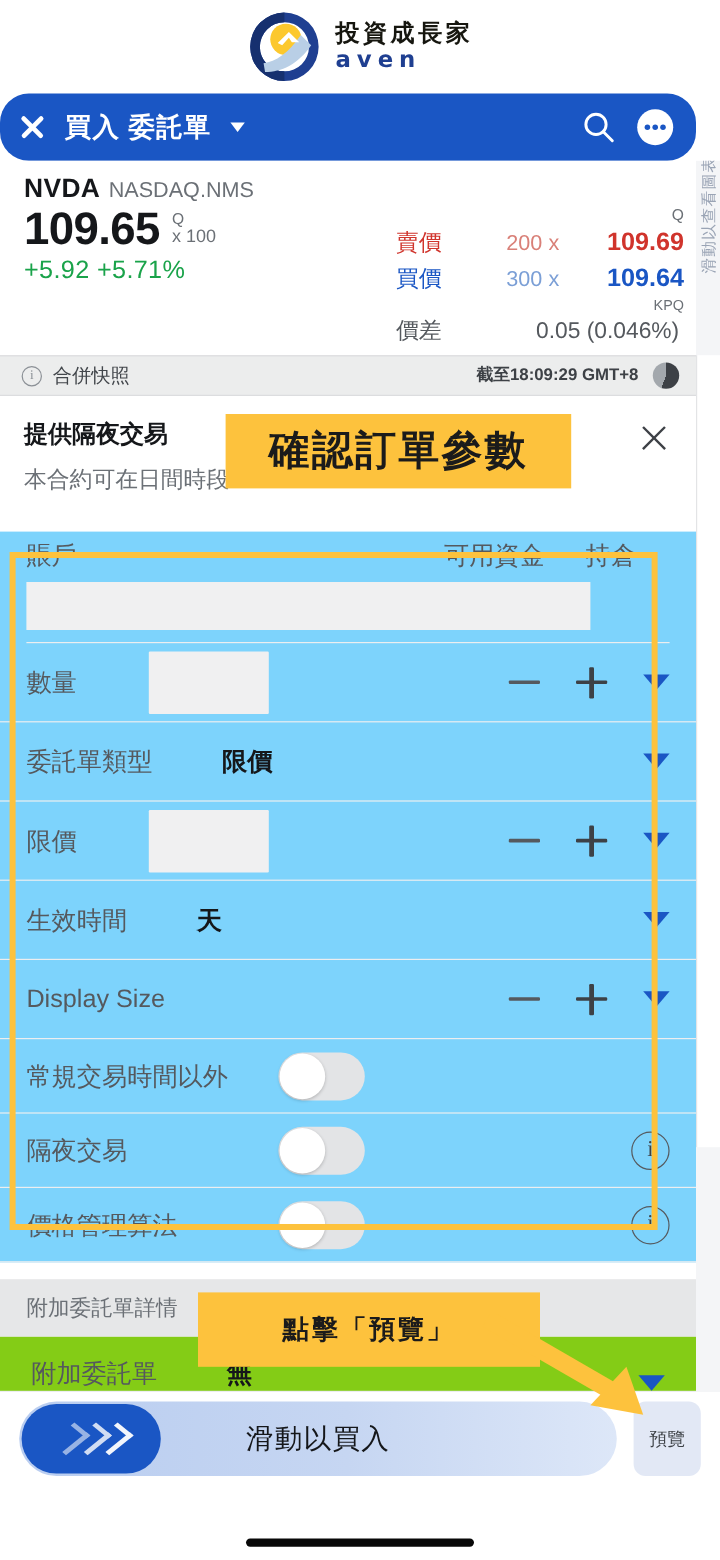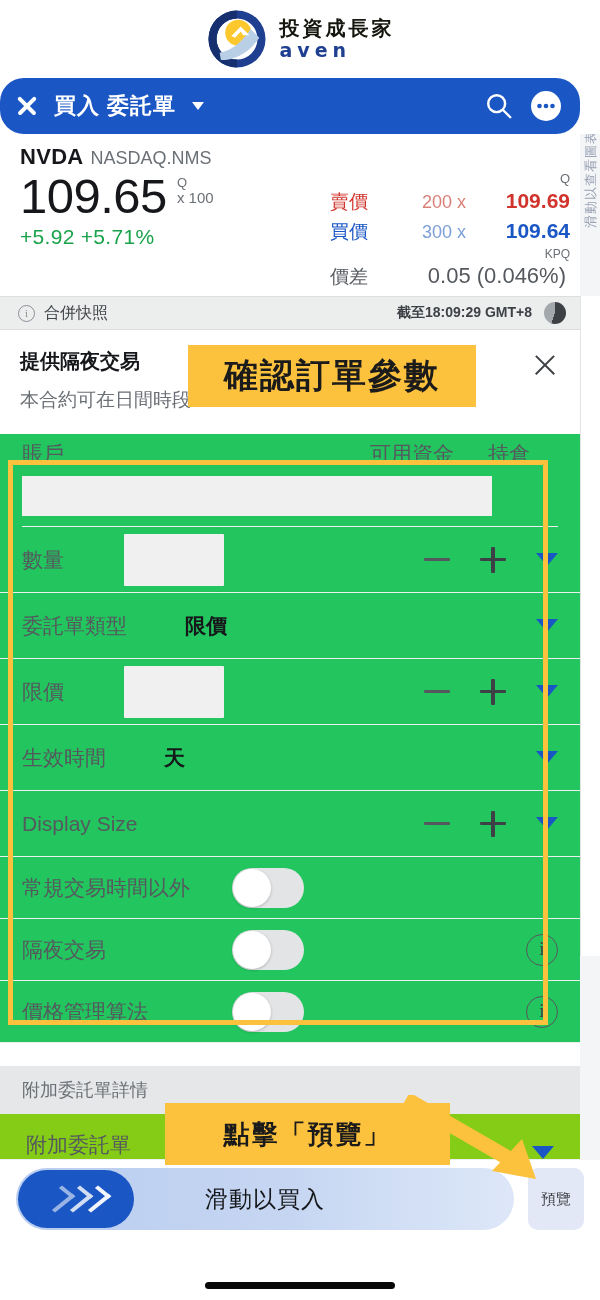--- a/index.html
+++ b/index.html
@@ -107,21 +107,21 @@
     left: 0; top: 134px;
     width: 580px; height: 160px;
     background: #ffffff;
     box-sizing: border-box;
     padding: 10px 14px 0 20px;
   }
   .sym-row { display:flex; align-items: baseline; gap: 7px; }
   .sym { font-size: 22px; font-weight: bold; color:#15171a; letter-spacing:0.3px;}
   .exch { font-size: 18px; color:#6b7076; }
   .price-row { display:flex; align-items:flex-start; gap: 10px; margin-top: 2px;}
-  .last { font-size: 49px; font-weight: normal; color:#15171a; line-height: 1.0; letter-spacing:-0.5px;}
+  .last { font-size: 38px; font-weight: bold; color:#15171a; line-height: 1.0; letter-spacing:-0.5px;}
   .qcol { display:flex; flex-direction:column; padding-top: 4px; }
   .qcol .q { font-size: 13px; color:#6b7076; line-height:1.1;}
   .qcol .lot { font-size: 15px; color:#6b7076; line-height:1.1; }
   .chg { font-size: 21px; color:#1aa34a; margin-top: 4px; letter-spacing:0.3px;}
 
   .bidask {
     position:absolute;
     left: 330px; top: 172px;
     width: 240px;
   }
@@ -130,21 +130,21 @@
   .ba-label { width: 74px; font-size: 19px; }
   .ba-size  { flex: 1; text-align:right; font-size: 18px; padding-right: 12px;}
   .ba-price { width: 92px; text-align:right; font-size: 21px; font-weight:bold; }
   .ask .ba-label, .ask .ba-price { color:#d0342c; }
   .ask .ba-size { color:#d98078; }
   .bid .ba-label, .bid .ba-price { color:#1a56c4; }
   .bid .ba-size { color:#7b9fd6; }
   .kpq { text-align:right; font-size: 12px; color:#6b7076; margin-top:2px; }
   .spread-row { display:flex; align-items:baseline; margin-top: 2px; }
   .spread-row .lbl { width: 74px; font-size: 19px; color:#55595e; }
-  .spread-row .val { flex:1; text-align:right; font-size: 22px; color:#55595e; padding-right:4px;}
+  .spread-row .val { flex:1; text-align:right; font-size: 19px; color:#55595e; padding-right:4px;}
 
   
   .snapshot {
     position:absolute;
     left: 0; top: 296px;
     width: 580px; height: 34px;
     background: #eceded;
     border-top: 1px solid #dcdddf;
     border-bottom: 1px solid #dcdddf;
     box-sizing: border-box;
@@ -192,23 +192,23 @@
   }
   .ov-close::before{ transform: rotate(45deg);}
   .ov-close::after { transform: rotate(-45deg);}
   .ov-divider {
     position:absolute; left:0; bottom:0; width:580px; height:1px; background:#e3e4e6;
   }
 
   
   .form {
     position:absolute;
-    left: 0; top: 434px;
+    left: 0; top: 443px;
     width: 580px;
-    background:#22c55e;
+    background:#7dd3fc;
   }
   .frow {
     position:relative;
     display:flex; align-items:center;
     height: 66px;
     padding: 0 22px 0 22px;
     box-sizing:border-box;
     border-bottom: 1px solid #eceef0;
   }
   .frow .lab { font-size: 21px; color:#55595e; flex:0 0 auto; }
@@ -399,21 +399,21 @@
   
   .anno-box {
     position:absolute;
     background:#fdc23d;
     color:#1b1b1b;
     font-weight:bold;
     display:flex; align-items:center; justify-content:center;
     letter-spacing:2px;
   }
   #anno-confirm { left: 188px; top: 345px; width: 288px; height: 62px; font-size: 34px; }
-  #anno-preview { left: 165px; top: 1103px; width: 285px; height: 62px; font-size: 26px; }
+  #anno-preview { left: 165px; top: 1077px; width: 285px; height: 62px; font-size: 22px; }
 
   .hl-frame {
     position:absolute;
     left: 8px; top: 460px;
     width: 540px; height: 565px;
     border: 5px solid #fdc23d;
     box-sizing:border-box;
     pointer-events:none;
   }
   .arrow-svg{ position:absolute; left: 400px; top: 1095px; width: 170px; height: 90px;}

